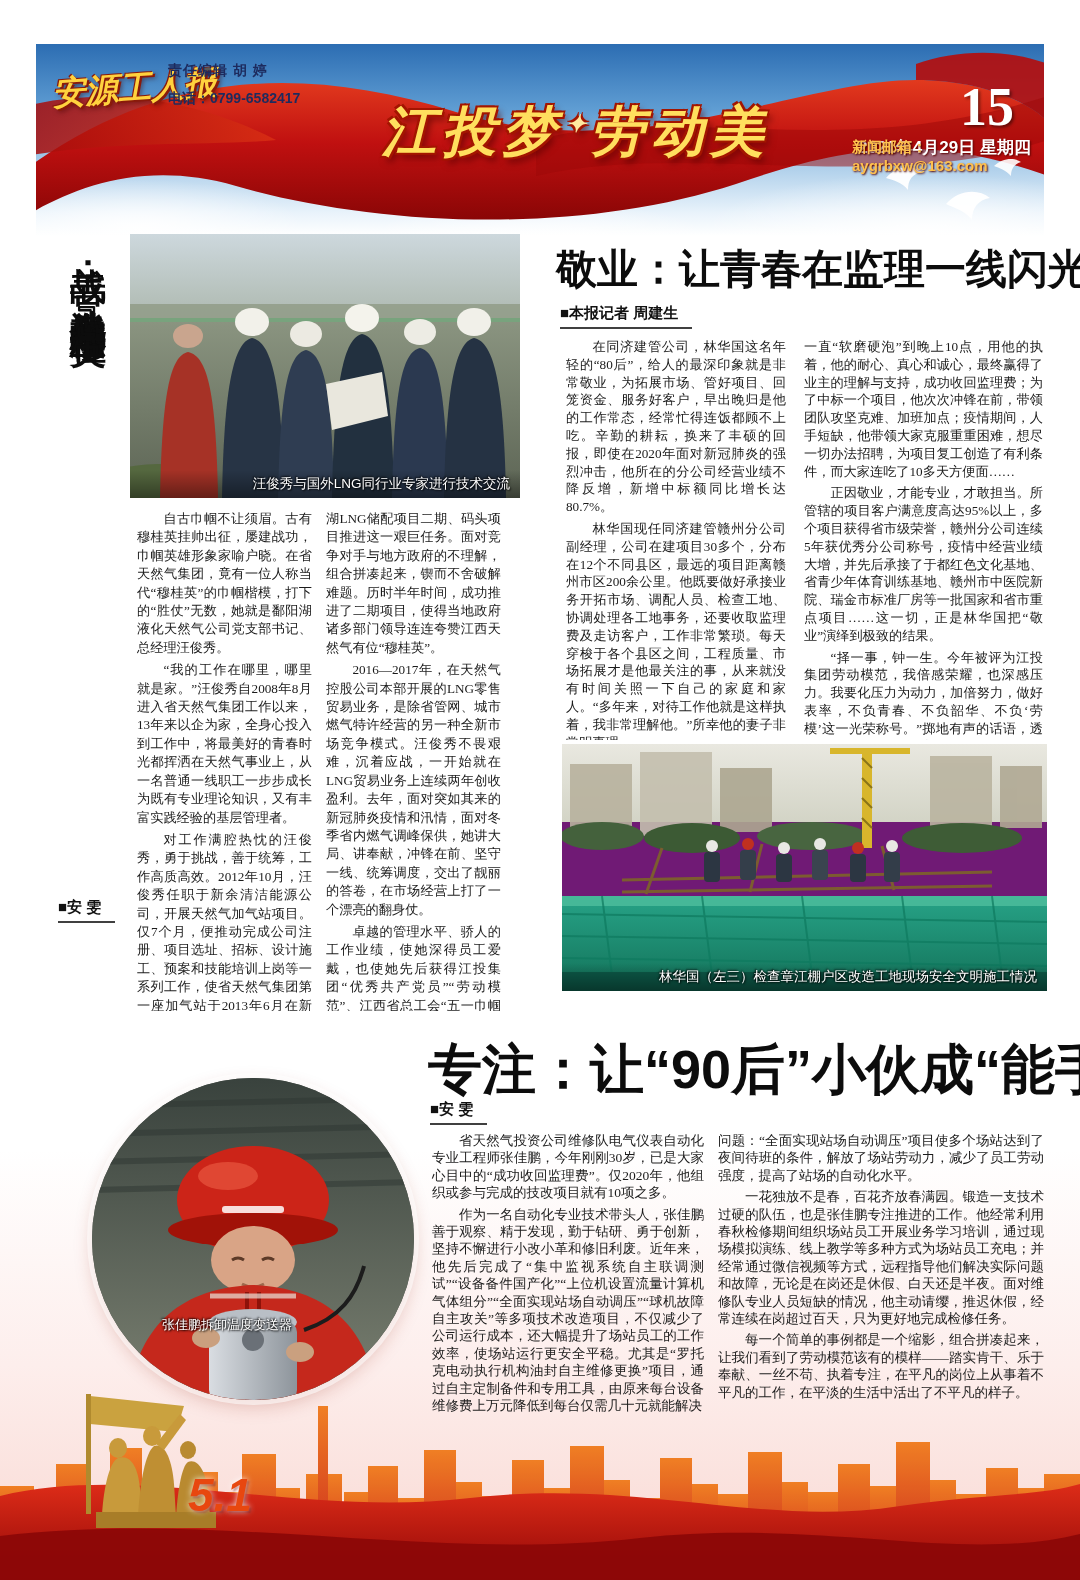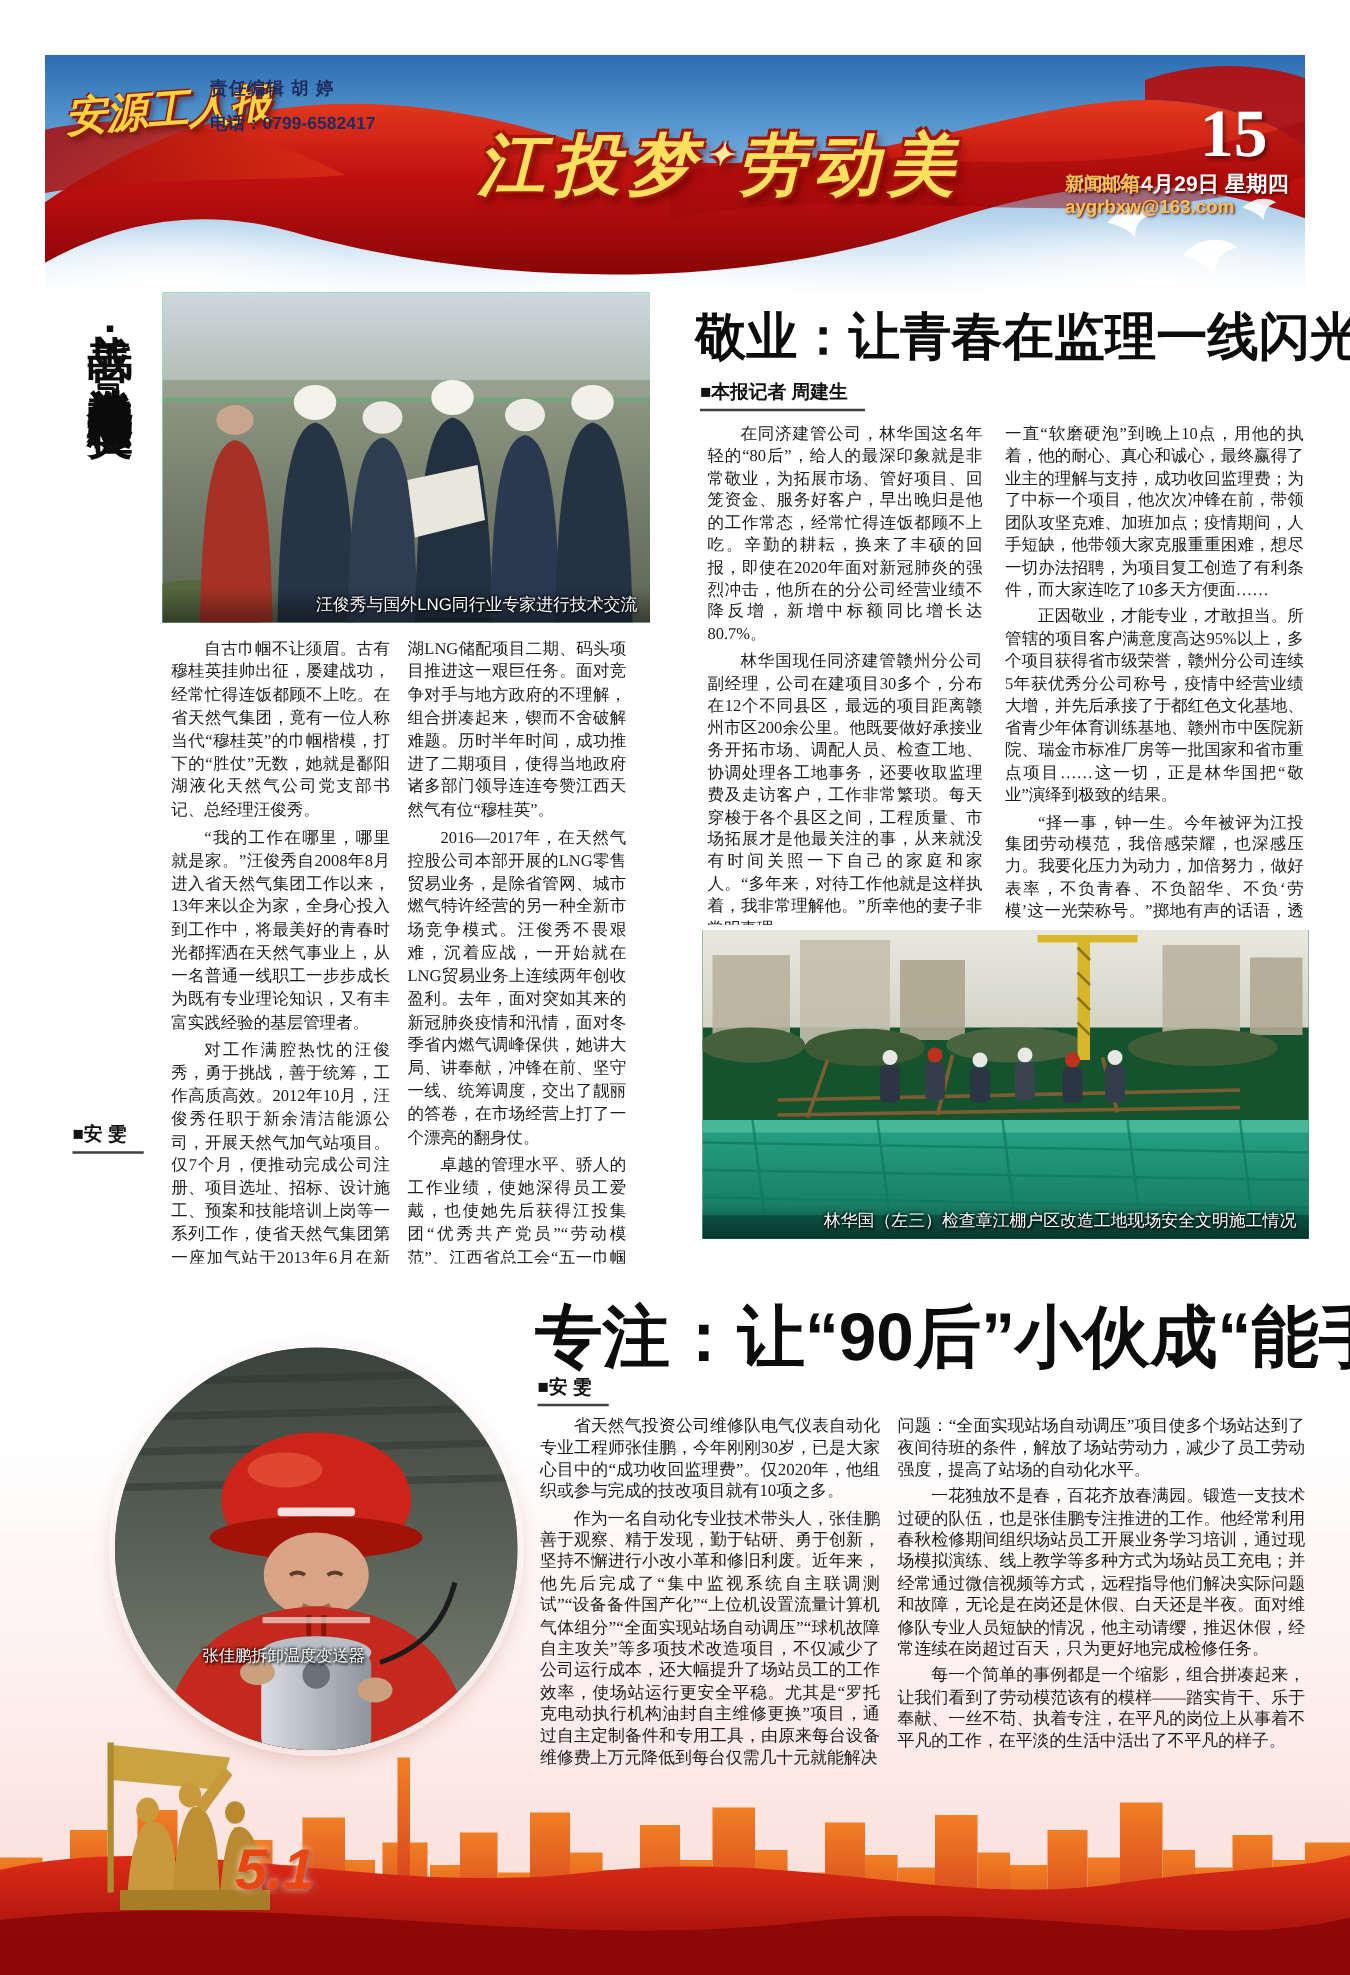--- a/index.html
+++ b/index.html
@@ -43,21 +43,21 @@
   .byline-left{left:58px;top:898px;}
   .photo-left{left:130px;top:234px;width:390px;height:264px;background:#22c55e;}
   .lcol1{left:133px;top:506px;width:183px;height:505px;font-size:13.2px;line-height:18.4px;}
   .lcol2{left:322px;top:506px;width:183px;height:505px;font-size:13.2px;line-height:18.4px;}
 
   
   .headline-right{left:556px;top:242px;font-size:41px;}
   .byline-right{left:560px;top:304px;}
   .rcol1{left:562px;top:334px;width:228px;height:406px;font-size:13.2px;line-height:17.8px;}
   .rcol2{left:800px;top:334px;width:247px;height:406px;font-size:13.2px;line-height:17.8px;}
-  .photo-right{left:562px;top:744px;width:485px;height:247px;background:#14532d;}
+  .photo-right{left:562px;top:744px;width:485px;height:247px;background:#701a75;}
 
   
   .photo-cap{position:absolute;left:0;right:0;bottom:0;padding:5px 10px;
     color:#ffffff;font-size:13.5px;text-align:right;font-family:"Liberation Sans",sans-serif;
     text-shadow:1px 1px 2px #000,-1px -1px 2px #000;
     background:linear-gradient(180deg,rgba(0,0,0,0) 0%,rgba(0,0,0,.4) 100%);}
 
   
   .bottom-tint{left:0;top:1150px;width:1080px;height:430px;
     background:linear-gradient(180deg,rgba(255,255,255,0) 0%,#fdeeec 50%,#f9d8d2 100%);}
@@ -152,21 +152,21 @@
         <path d="M262,264 C264,156 272,118 290,114 C308,118 316,156 318,264 Z" fill="#2b3950"></path>
         <ellipse cx="344" cy="88" rx="17" ry="14" fill="#f1f0e9"></ellipse>
         <path d="M314,264 C316,150 326,108 344,104 C364,108 374,150 376,264 Z" fill="#253243"></path>
         <polygon points="196,150 252,138 258,182 202,196" fill="#e9e7dd"></polygon>
       </g>
     </svg>
     <div class="photo-cap">汪俊秀与国外LNG同行业专家进行技术交流</div>
   </div>
 
   <div class="abs article-col lcol1">
-      <p>自古巾帼不让须眉。古有穆桂英挂帅出征，屡建战功，经常忙得连饭都顾不上吃。在省天然气集团，竟有一位人称当代“穆桂英”的巾帼楷模，打下的“胜仗”无数，她就是鄱阳湖液化天然气公司党支部书记、总经理汪俊秀。</p>
+      <p>自古巾帼不让须眉。古有穆桂英挂帅出征，屡建战功，巾帼英雄形象家喻户晓。在省天然气集团，竟有一位人称当代“穆桂英”的巾帼楷模，打下的“胜仗”无数，她就是鄱阳湖液化天然气公司党支部书记、总经理汪俊秀。</p>
       <p>“我的工作在哪里，哪里就是家。”汪俊秀自2008年8月进入省天然气集团工作以来，13年来以企为家，全身心投入到工作中，将最美好的青春时光都挥洒在天然气事业上，从一名普通一线职工一步步成长为既有专业理论知识，又有丰富实践经验的基层管理者。</p>
       <p>对工作满腔热忱的汪俊秀，勇于挑战，善于统筹，工作高质高效。2012年10月，汪俊秀任职于新余清洁能源公司，开展天然气加气站项目。仅7个月，便推动完成公司注册、项目选址、招标、设计施工、预案和技能培训上岗等一系列工作，使省天然气集团第一座加气站于2013年6月在新余市安全稳定投运。2020年，她接手鄱阳</p>
     </div>
   <div class="abs article-col lcol2 col-cont">
       <p>湖LNG储配项目二期、码头项目推进这一艰巨任务。面对竞争对手与地方政府的不理解，组合拼凑起来，锲而不舍破解难题。历时半年时间，成功推进了二期项目，使得当地政府诸多部门领导连连夸赞江西天然气有位“穆桂英”。</p>
       <p>2016—2017年，在天然气控股公司本部开展的LNG零售贸易业务，是除省管网、城市燃气特许经营的另一种全新市场竞争模式。汪俊秀不畏艰难，沉着应战，一开始就在LNG贸易业务上连续两年创收盈利。去年，面对突如其来的新冠肺炎疫情和汛情，面对冬季省内燃气调峰保供，她讲大局、讲奉献，冲锋在前、坚守一线、统筹调度，交出了靓丽的答卷，在市场经营上打了一个漂亮的翻身仗。</p>
       <p>卓越的管理水平、骄人的工作业绩，使她深得员工爱戴，也使她先后获得江投集团“优秀共产党员”“劳动模范”、江西省总工会“五一巾帼标兵”等多项荣誉。</p>
     </div>
 
   <div class="abs headline-h headline-right">敬业：让青春在监理一线闪光</div>

